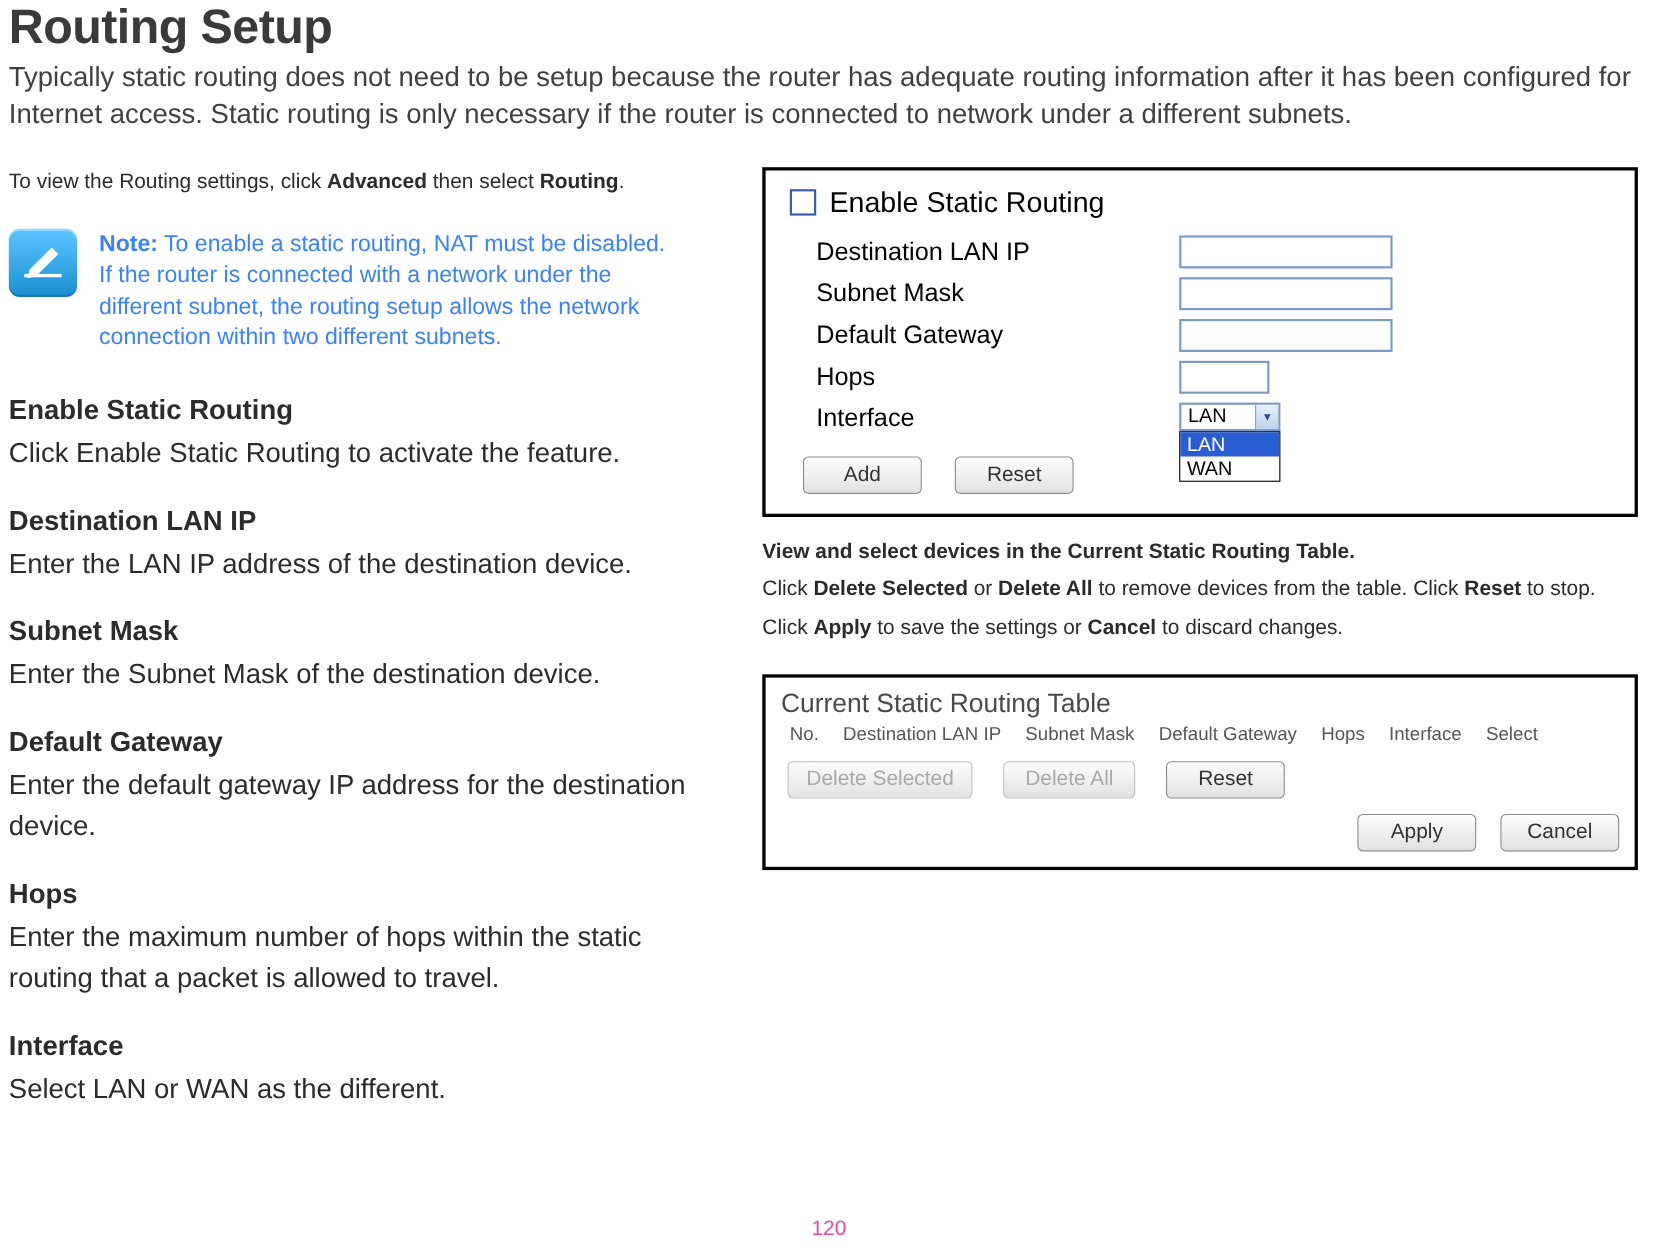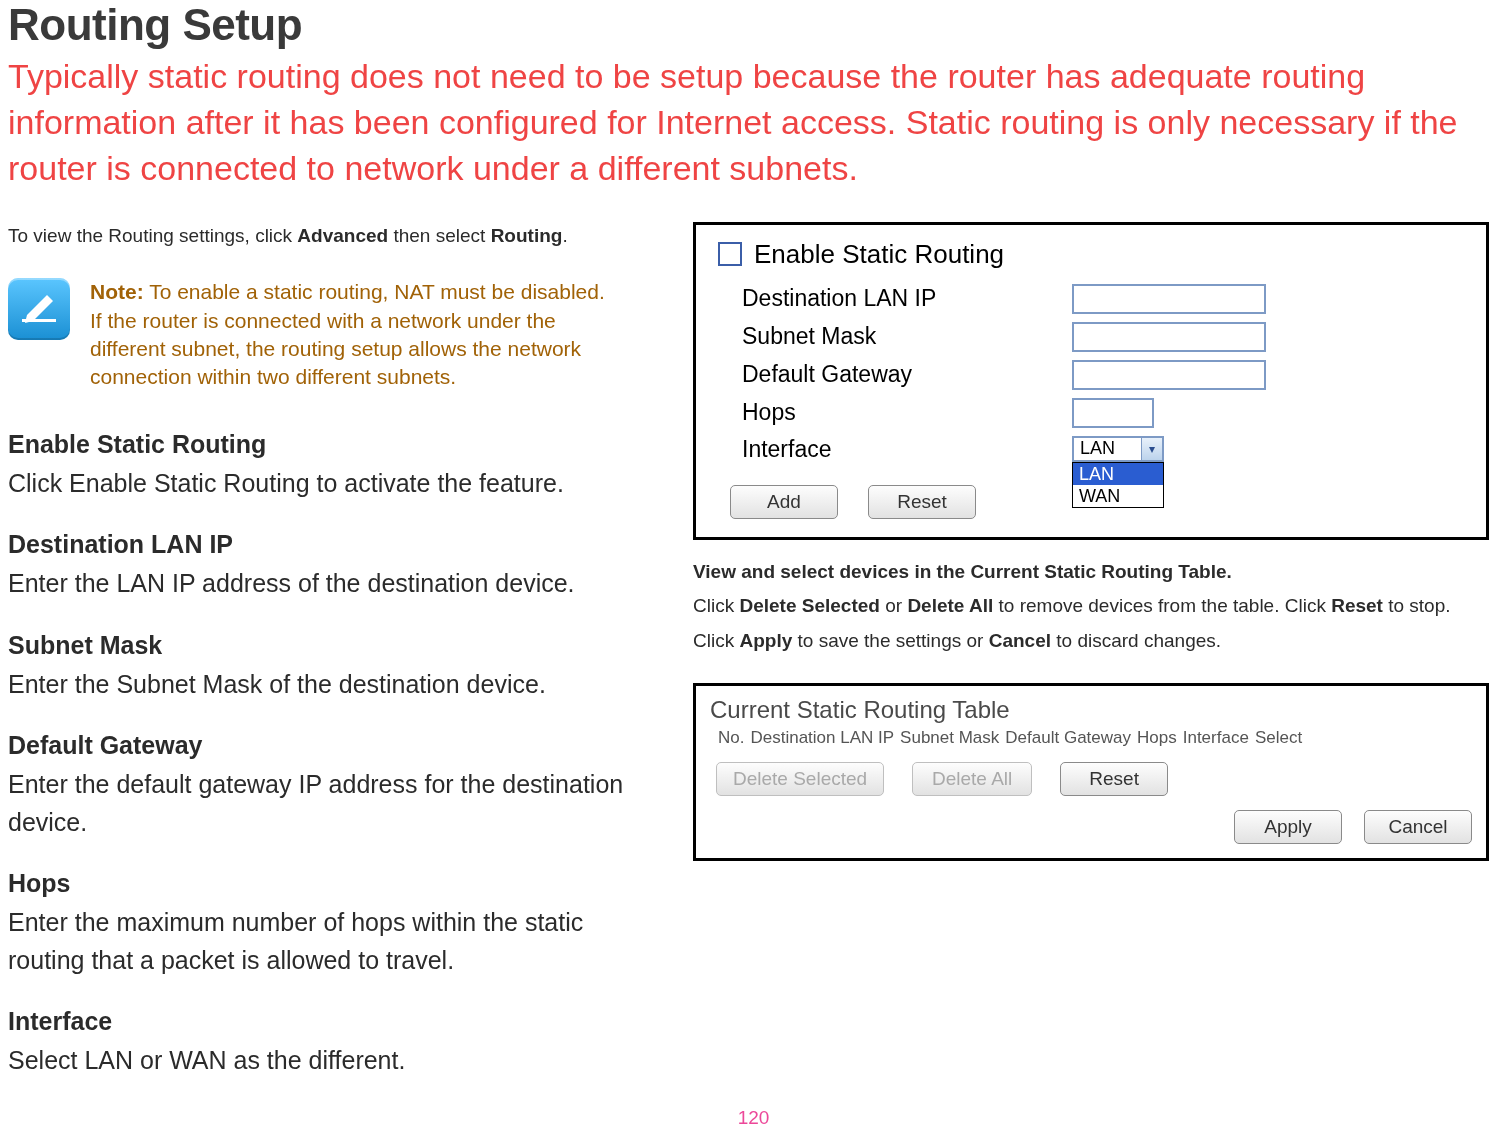--- a/index.html
+++ b/index.html
@@ -19,23 +19,23 @@
     padding: 0 18px 0 8px;
   }
   h1.title {
     font-size: 44px;
     font-weight: 700;
     margin: 0 0 4px 0;
     color: #3a3a3a;
     letter-spacing: -0.5px;
   }
   .intro {
-    font-size: 34px;
+    font-size: 25px;
     line-height: 1.35;
-    color: #ef4444;
+    color: #404040;
     margin: 0 0 30px 0;
   }
   .cols {
     display: flex;
     gap: 40px;
   }
   .left {
     width: 645px;
     flex: none;
   }
@@ -74,21 +74,21 @@
     background: linear-gradient(#5bc6ff, #1a8fd3);
     box-shadow: inset 0 -2px 0 rgba(0,0,0,.15), inset 0 2px 0 rgba(255,255,255,.35);
     display: flex;
     align-items: center;
     justify-content: center;
   }
   .note-icon svg { width: 40px; height: 40px; }
   .note-text {
     font-size: 21px;
     line-height: 1.35;
-    color: #a16207;
+    color: #3b82f6;
     max-width: 520px;
   }
 
   
   .panel {
     border: 3px solid #000;
     background: #fff;
     font-family: Tahoma, Verdana, Arial, sans-serif;
     color: #000;
     font-stretch: normal;
@@ -199,21 +199,21 @@
     padding: 10px 14px 14px 14px;
     margin-top: 20px;
   }
   .tbl-title {
     font-size: 24px;
     color: #4a4a4a;
     margin-bottom: 4px;
   }
   .tbl-head {
     display: flex;
-    gap: 6px;
+    gap: 22px;
     font-size: 17px;
     color: #555;
     margin-bottom: 14px;
     padding-left: 8px;
     align-items: center;
   }
   .tbl-btns-row1 {
     display: flex;
     gap: 28px;
     padding-left: 6px;

